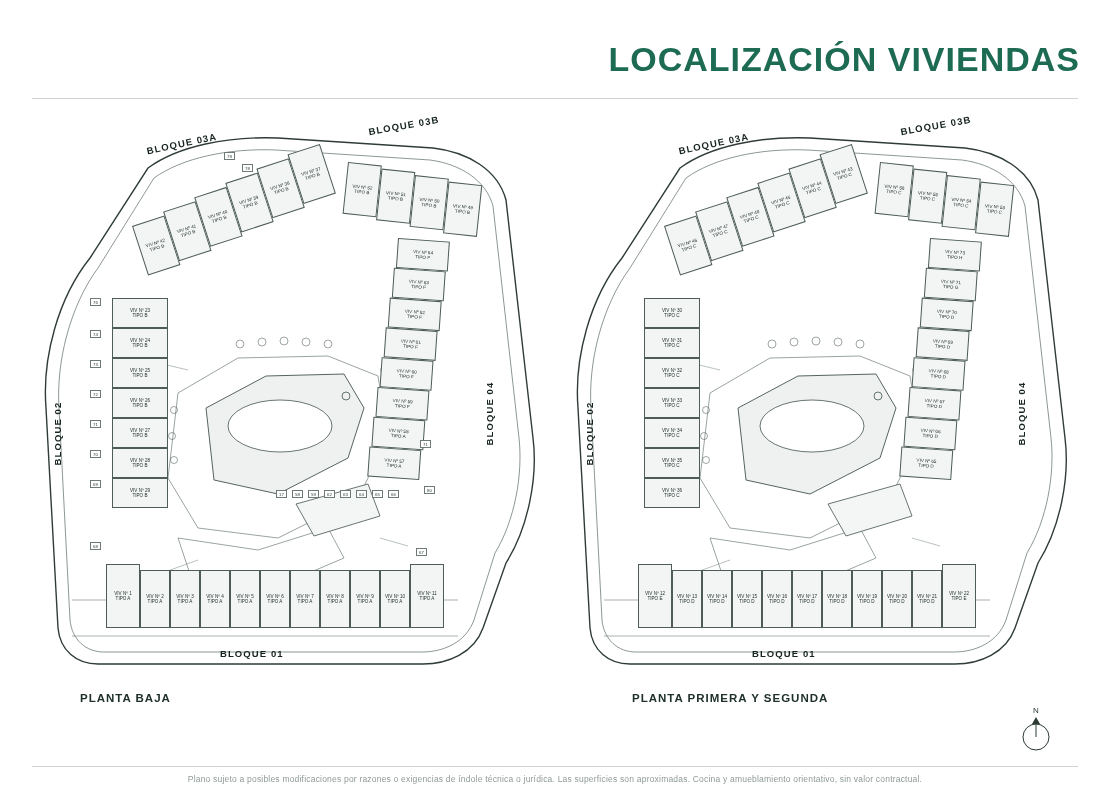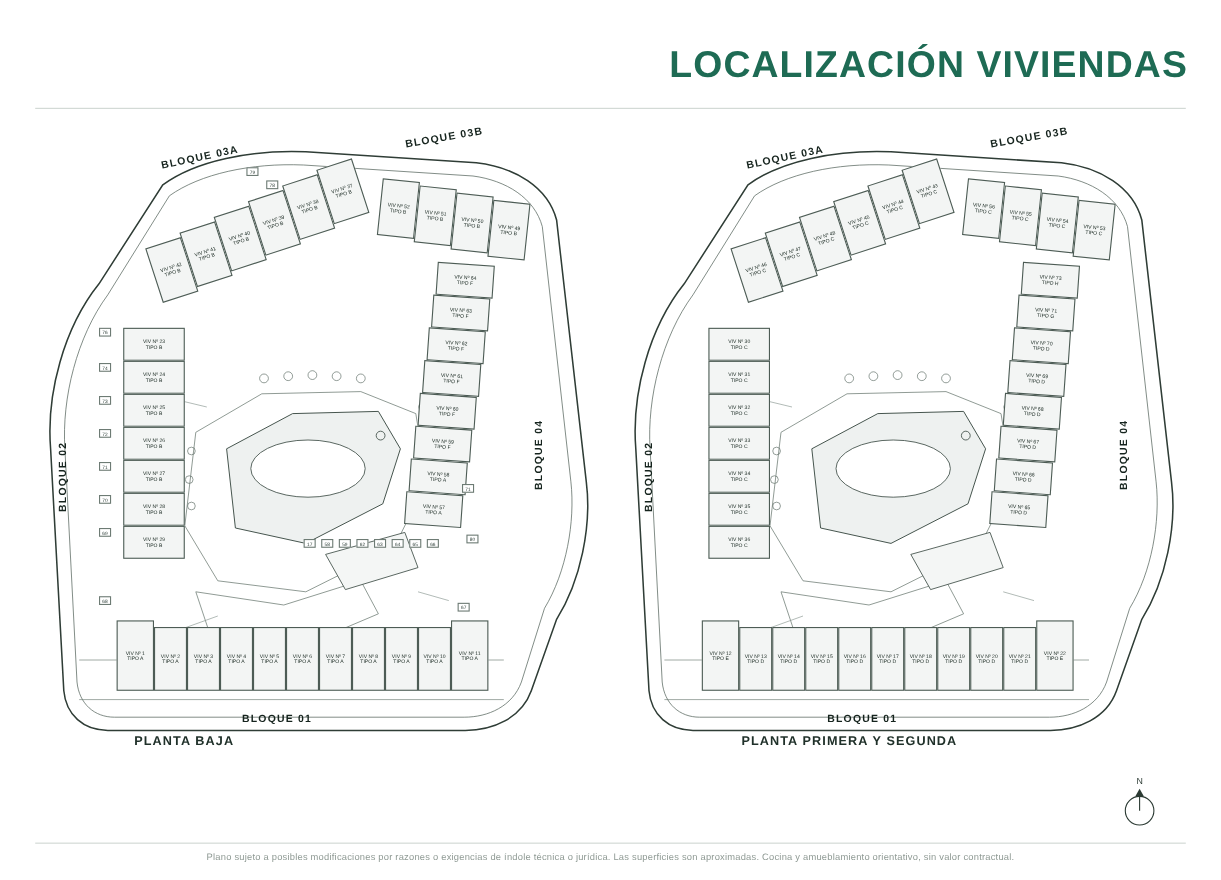--- a/index.html
+++ b/index.html
@@ -45,26 +45,25 @@
   .plan {
     position:absolute;
     top:108px;
     width:520px; height:580px;
   }
   #plan-left  { left:28px; }
   #plan-right { left:560px; }
 
   .plan-caption {
     position:absolute;
-    top:668px;
+    top:692px;
     font-size:11.5px;
     font-weight:bold;
     letter-spacing:1px;
     color:#20312a;
-    margin-left:42px;
   }
   #caption-left  { left:80px; }
   #caption-right { left:632px; }
 
   
   .site {
     position:absolute; inset:0;
   }
   .site svg { width:100%; height:100%; display:block; }
 

